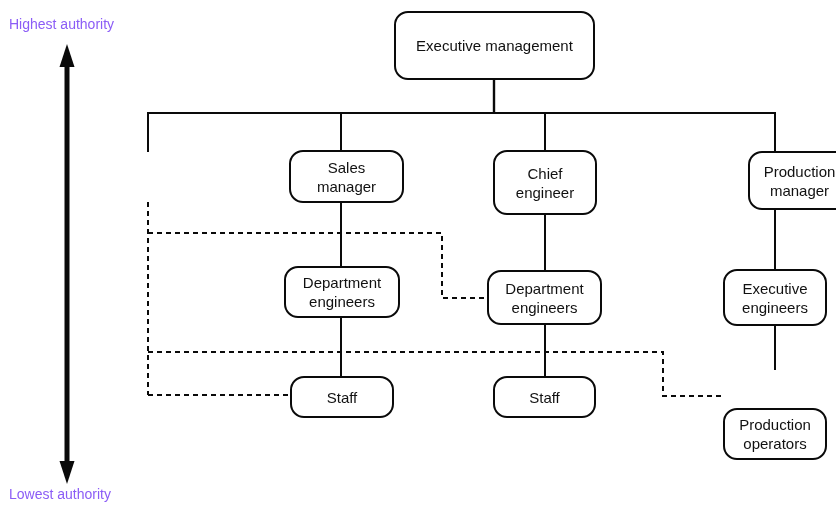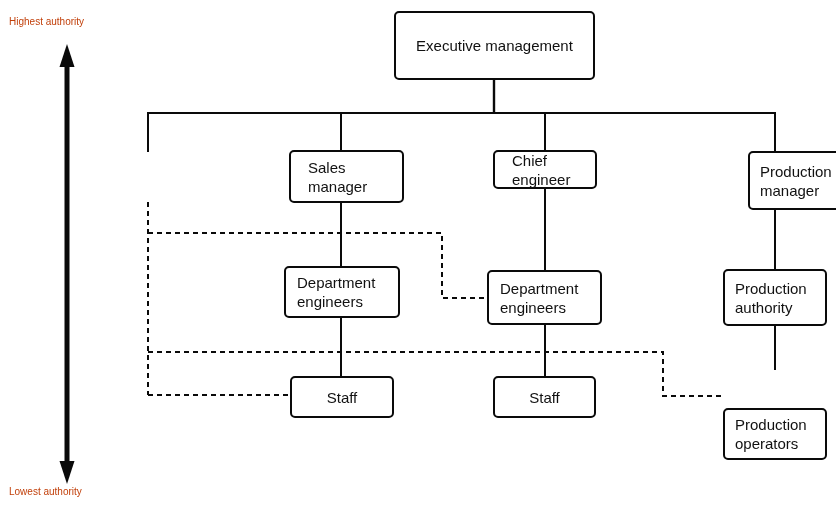--- a/index.html
+++ b/index.html
@@ -20,45 +20,45 @@
     position: absolute;
     left: 0;
     top: 0;
     width: 836px;
     height: 512px;
   }
   .node {
     position: absolute;
     box-sizing: border-box;
     border: 2.2px solid #0a0a0a;
-    border-radius: 5px;
+    border-radius: 14px;
     background: #ffffff;
     display: flex;
     align-items: center;
     justify-content: center;
-    text-align: left;
+    text-align: center;
     font-size: 15px;
     line-height: 19px;
     color: #111111;
   }
   .node-executive        { left: 394px; top:  11px; width: 201px; height: 69px; }
   .node-project-manager  { left:  95px; top: 150px; width: 105px; height: 53px; padding: 0 17px; }
   .node-sales-manager    { left: 289px; top: 150px; width: 115px; height: 53px; padding: 0 17px; }
-  .node-chief-engineer   { left: 493px; top: 150px; width: 104px; height: 39px; padding: 0 17px; }
+  .node-chief-engineer   { left: 493px; top: 150px; width: 104px; height: 65px; padding: 0 17px; }
   .node-production-manager { left: 724px; top: 151px; width: 103px; height: 59px; padding: 11px 10px; margin-left: 24px; }
   .node-dept-eng-sales   { left: 284px; top: 266px; width: 116px; height: 52px; padding: 0 11px; }
   .node-dept-eng-chief   { left: 487px; top: 270px; width: 115px; height: 55px; padding: 0 11px; }
   .node-production-engineers { left: 723px; top: 269px; width: 104px; height: 57px; padding: 0 10px; }
   .node-staff-sales      { left: 290px; top: 376px; width: 104px; height: 42px; }
   .node-staff-chief      { left: 493px; top: 376px; width: 103px; height: 42px; }
   .node-production-operators { left: 723px; top: 368px; width: 104px; height: 52px; padding: 0 10px; margin-top: 40px; }
   .axis-label {
     position: absolute;
-    font-size: 10px;
-    color: #c2410c;
+    font-size: 14px;
+    color: #8b5cf6;
     white-space: nowrap;
   }
   .axis-label-top    { left: 9px; top: 16px; }
   .axis-label-bottom { left: 9px; top: 486px; }
 </style>
 </head>
 <body>
 
 <div id="canvas">
 
@@ -92,21 +92,21 @@
   <div class="node node-sales-manager">Sales manager</div>
 
   <div class="node node-chief-engineer">Chief engineer</div>
 
   <div class="node node-production-manager">Production manager</div>
 
   <div class="node node-dept-eng-sales">Department engineers</div>
 
   <div class="node node-dept-eng-chief">Department engineers</div>
 
-  <div class="node node-production-engineers">Production authority</div>
+  <div class="node node-production-engineers">Executive engineers</div>
 
   <div class="node node-staff-sales">Staff</div>
 
   <div class="node node-staff-chief">Staff</div>
 
   <div class="node node-production-operators">Production operators</div>
 
 </div>
 
 </body></html>

